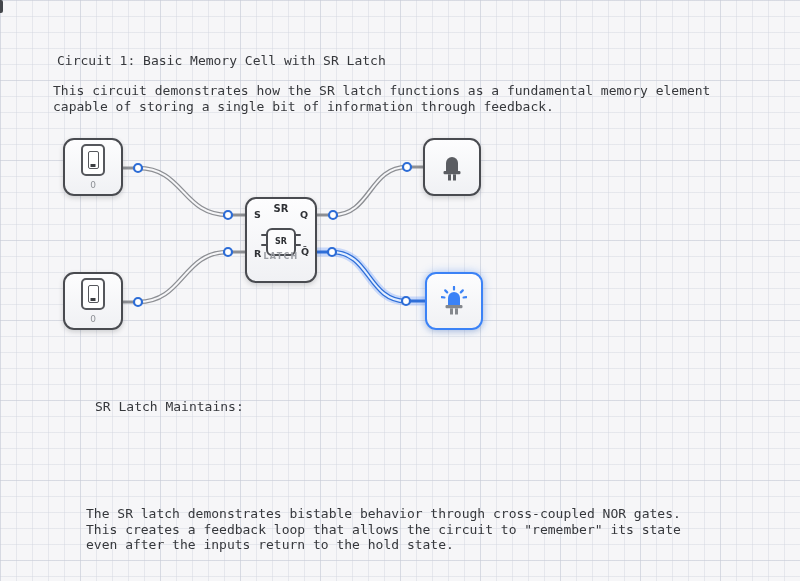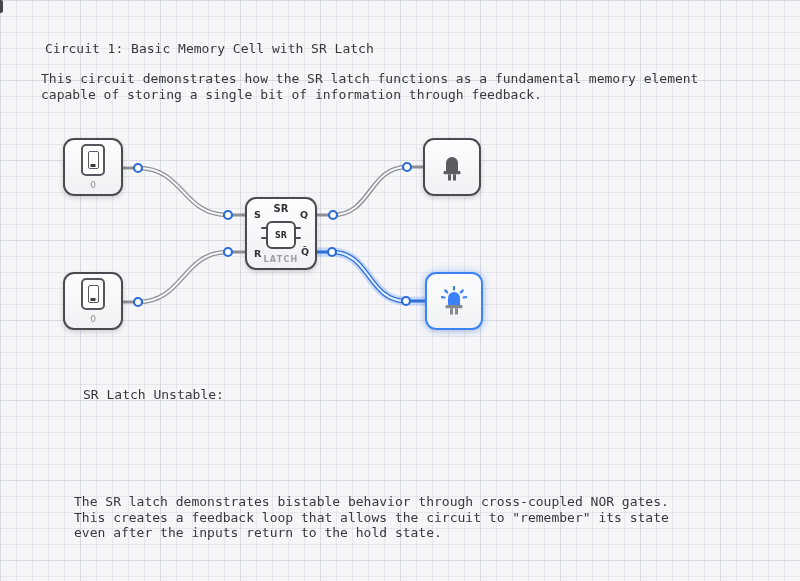--- a/index.html
+++ b/index.html
@@ -10,21 +10,21 @@
     background-image:
       linear-gradient(to right, rgba(198,202,214,0.45) 1px, transparent 1px),
       linear-gradient(to bottom, rgba(198,202,214,0.45) 1px, transparent 1px),
       linear-gradient(to right, rgba(210,213,223,0.45) 1px, transparent 1px),
       linear-gradient(to bottom, rgba(210,213,223,0.45) 1px, transparent 1px);
     background-size:80px 80px,80px 80px,16px 16px,16px 16px;
     font-family:"DejaVu Sans Mono", monospace;
   }
   .corner-mark{position:absolute;left:0;top:0;width:3px;height:13px;background:#43464b;border-radius:0 2px 2px 0;}
   pre.txt{
-    position:absolute;margin:4px;white-space:pre;
+    position:absolute;margin:16px;white-space:pre;
     font:13px/15.5px "DejaVu Sans Mono", monospace;
     color:#36383c;letter-spacing:0;
   }
   .title{left:41px;top:37px;}
   .desc{left:37px;top:67px;}
   .op-head{left:79px;top:383px;}
   .op-list{left:70px;top:411px;}
   .summary{left:70px;top:490px;}
 
   .wires{position:absolute;left:0;top:0;width:800px;height:581px;}
@@ -47,21 +47,21 @@
   .sw-val{font:9px/10px "DejaVu Sans", sans-serif;color:#8e9196;margin-top:4px;}
 
   
   .latch-type{position:absolute;top:4px;left:50%;transform:translateX(-50%);
     font:bold 10px/12px "DejaVu Sans", sans-serif;color:#2f3135;}
   .port{position:absolute;font:bold 9.5px/11px "DejaVu Sans", sans-serif;color:#2f3135;}
   .port.ps{left:7px;top:10px;}
   .port.pr{left:7px;top:49px;}
   .port.pq{right:7px;top:10px;}
   .port.pqb{right:6px;top:47px;}
-  .latch-name{position:absolute;bottom:4px;left:50%;transform:translateX(-50%);
+  .latch-name{position:absolute;bottom:20px;left:50%;transform:translateX(-50%);
     font:600 8px/9px "DejaVu Sans", sans-serif;letter-spacing:1.3px;color:#9b9ea4;}
   .chip{position:relative;width:26px;height:24px;border:2px solid #4b4d52;border-radius:6px;background:#fcfcfd;
     display:flex;align-items:center;justify-content:center;
     font:bold 8px/9px "DejaVu Sans", sans-serif;color:#2f3135;margin-top:3px;}
   .pin{position:absolute;width:6px;height:2.2px;background:#4b4d52;border-radius:1px;}
   .pl1{left:-7px;top:4px;} .pl2{left:-7px;top:14px;}
   .pr1{right:-7px;top:4px;} .pr2{right:-7px;top:14px;}
 
   .led-svg{width:26px;height:30px;display:block;}
 </style>
@@ -124,21 +124,21 @@
 
   <div class="comp switch" style="left:63px;top:272px;width:60px;height:58px">
     <div class="sw-icon">
       <div class="sw-inner">
           <i class="sw-dash"></i>
         </div>
     </div>
     <div class="sw-val">0</div>
   </div>
 
-  <div class="comp" style="left:245px;top:197px;width:72px;height:73px">
+  <div class="comp" style="left:245px;top:197px;width:72px;height:86px">
     <span class="latch-type">SR</span>
     <span class="port ps">S</span>
     <span class="port pr">R</span>
     <span class="port pq">Q</span>
     <span class="port pqb">Q̄</span>
     <div class="chip">
       <i class="pin pl1"></i>
       <i class="pin pl2"></i>
       <i class="pin pr1"></i>
       <i class="pin pr2"></i>
@@ -165,17 +165,17 @@
         <line x1="3.4" y1="11.5" x2="0.8" y2="11.2"></line>
         <line x1="22.6" y1="11.5" x2="25.2" y2="11.2"></line>
       </g>
       <path d="M7 20 V12 a6 6 0 0 1 12 0 V20 Z" fill="#3b82f6"></path>
       <rect x="4.5" y="19" width="17" height="3.3" rx="1.2" fill="#85888d"></rect>
       <rect x="9" y="22.3" width="3" height="6.2" fill="#85888d"></rect>
       <rect x="14" y="22.3" width="3" height="6.2" fill="#85888d"></rect>
     </svg>
   </div>
 
-  <pre class="txt op-head">SR Latch Unstable:</pre>
+  <pre class="txt op-head">SR Latch Maintains:</pre>
   <pre class="txt summary">The SR latch demonstrates bistable behavior through cross-coupled NOR gates.
 This creates a feedback loop that allows the circuit to "remember" its state
 even after the inputs return to the hold state.</pre>
 </div>
 
 </body></html>

